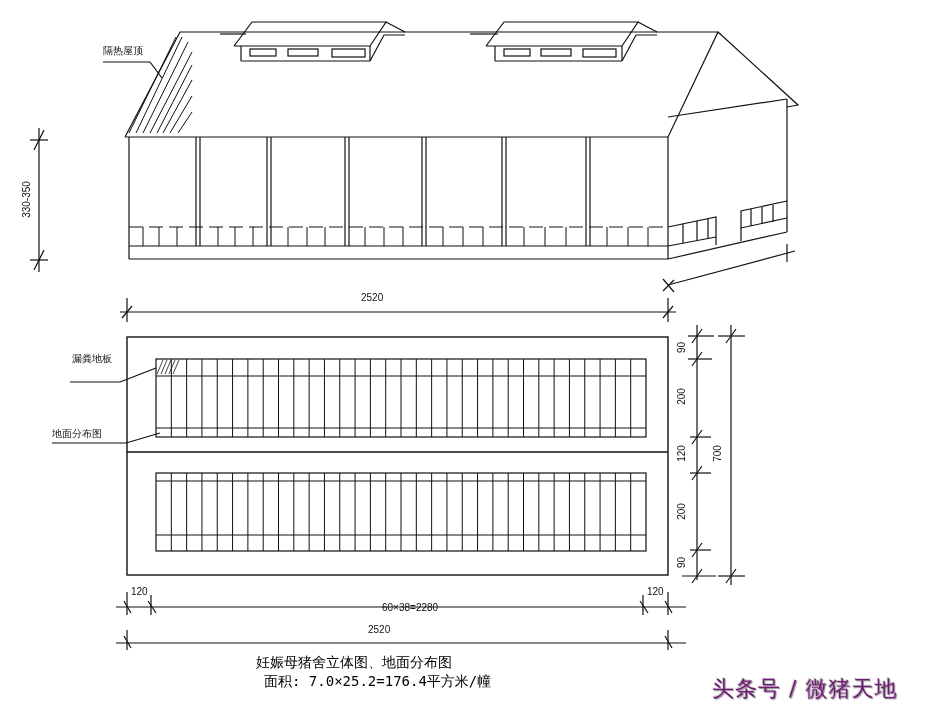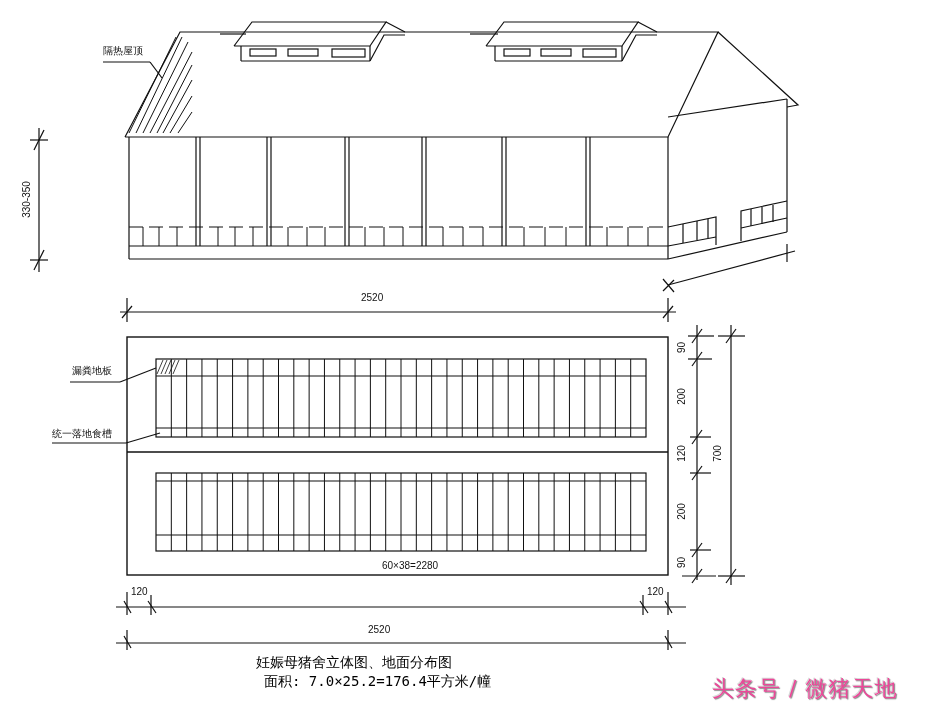--- a/index.html
+++ b/index.html
@@ -6,21 +6,21 @@
   body { width: 948px; height: 713px; position: relative; overflow: hidden;
          font-family: "DejaVu Sans", sans-serif; }
   #drawing { position: absolute; left: 0; top: 0; }
   .lbl { position: absolute; font-size: 10px; color: #111; white-space: nowrap; }
   .dim { position: absolute; font-size: 10px; color: #111; white-space: nowrap;
          font-family: "Liberation Sans", sans-serif; }
   .vdim { transform: rotate(-90deg); transform-origin: center center; }
   .title { position: absolute; font-size: 14px; color: #000; white-space: nowrap; font-family: Liberation Serif, serif; }
   .subtitle { position: absolute; font-size: 14px; color: #000; white-space: nowrap;
               font-family: "DejaVu Sans Mono", monospace; }
-  .watermark { position: absolute; font-size: 22px; color: #ec4899; white-space: nowrap;
+  .watermark { position: absolute; font-size: 22px; color: #701a75; white-space: nowrap;
                text-shadow: 1px 1px 1px #8a8a8a, -1px -1px 0 #d8d8d8; letter-spacing: 1px; }
 </style>
 </head>
 <body>
 
 <svg id="drawing" width="948" height="713" viewBox="0 0 948 713" xmlns="http://www.w3.org/2000/svg" fill="none" stroke="#111" stroke-width="1.2">
 
   <g>
 
     <polyline points="125,137 180,32 718,32 668,137 125,137"></polyline>
@@ -267,34 +267,34 @@
       <line x1="665" y1="601" x2="672" y2="613"></line>
     <line x1="116" y1="643" x2="686" y2="643"></line>
     <line x1="127" y1="630" x2="127" y2="650"></line>
       <line x1="124" y1="636" x2="131" y2="648"></line>
     <line x1="668" y1="630" x2="668" y2="650"></line>
       <line x1="665" y1="636" x2="672" y2="648"></line>
   </g>
 </svg>
 
 <div class="lbl" style="left:103px;top:44px;">隔热屋顶</div>
-<div class="lbl" style="left:72px;top:364px;">漏粪地板</div>
-<div class="lbl" style="left:52px;top:427px;">统一落地食槽</div>
+<div class="lbl" style="left:72px;top:352px;">漏粪地板</div>
+<div class="lbl" style="left:52px;top:427px;">地面分布图</div>
 
 <div class="dim vdim" style="left:8px;top:194px;">330-350</div>
 <div class="dim" style="left:361px;top:292px;">2520</div>
 
 <div class="dim vdim" style="left:676px;top:342px;">90</div>
 <div class="dim vdim" style="left:673px;top:391px;">200</div>
 <div class="dim vdim" style="left:673px;top:448px;">120</div>
 <div class="dim vdim" style="left:673px;top:506px;">200</div>
 <div class="dim vdim" style="left:676px;top:557px;">90</div>
 <div class="dim vdim" style="left:709px;top:448px;">700</div>
 
 <div class="dim" style="left:131px;top:586px;">120</div>
-<div class="dim" style="left:343px;top:560px;padding-left:39px;">60×38=2280</div>
+<div class="dim" style="left:343px;top:602px;padding-left:39px;">60×38=2280</div>
 <div class="dim" style="left:647px;top:586px;">120</div>
 <div class="dim" style="left:368px;top:624px;">2520</div>
 
 <div class="title" style="left:256px;top:654px;">妊娠母猪舍立体图、地面分布图</div>
 <div class="subtitle" style="left:264px;top:673px;text-align:center;">面积: 7.0×25.2=176.4平方米/幢</div>
 
 <div class="watermark" style="left:712px;top:674px;">头条号 / 微猪天地</div>
 
 </body></html>

